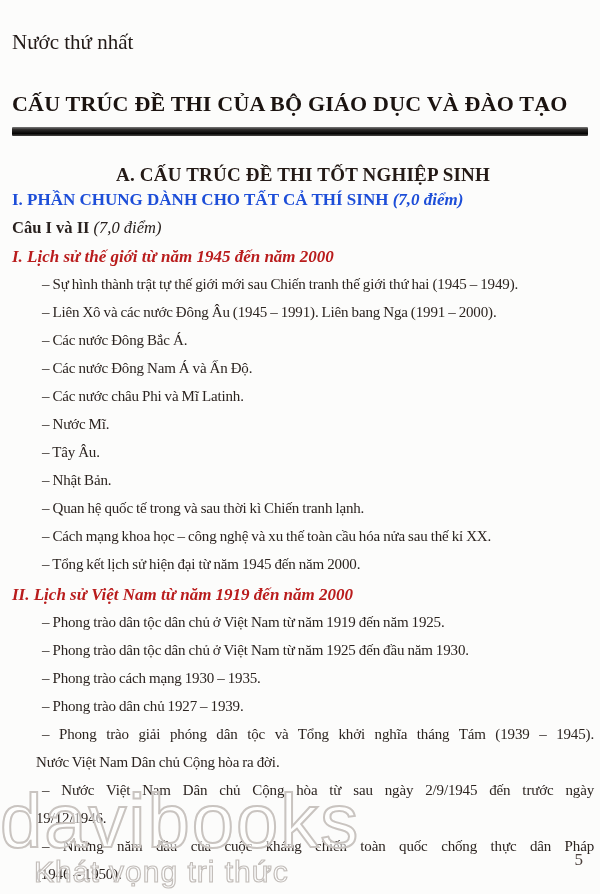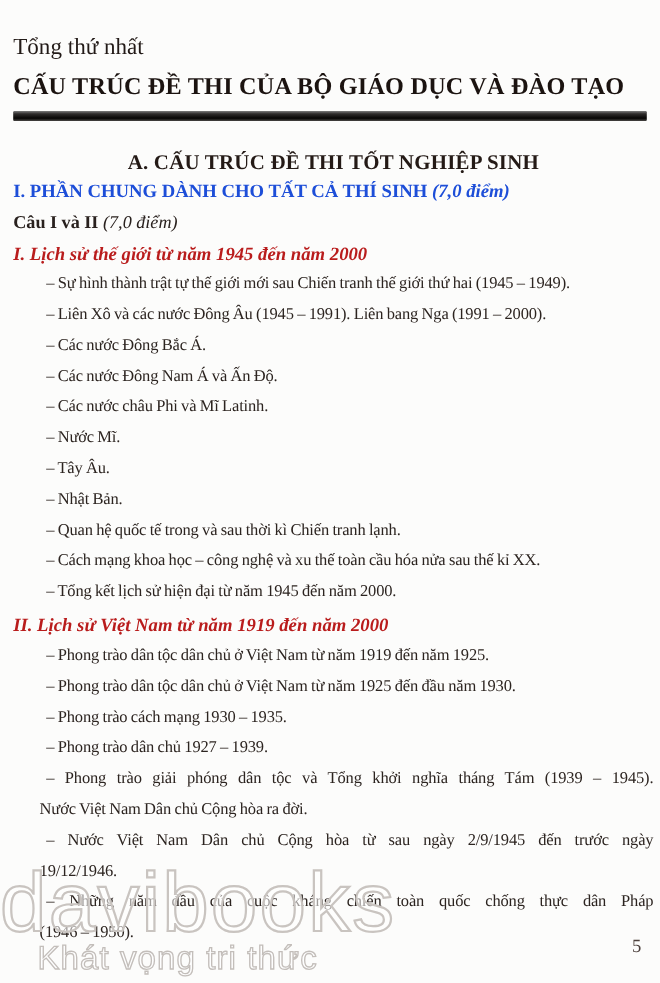--- a/index.html
+++ b/index.html
@@ -12,21 +12,21 @@
     font-family:"Liberation Serif","DejaVu Serif",serif;
     color:#29211e;
     box-sizing:border-box;
     padding:30px 6px 0 12px;
   }
   .content{position:relative;z-index:1;}
   .part-label{
     font-size:21px;line-height:24px;color:#221a17;
   }
   .book-title{
-    margin-top:10px;
+    margin-top:36px;
     font-size:22px;line-height:28px;font-weight:bold;
     color:#1b1310;letter-spacing:0.2px;white-space:nowrap;
   }
   .title-rule{
     margin:9px 6px 0 0;height:9px;
     background:linear-gradient(180deg,#7a7a7a 0%,#2e2c2b 28%,#060504 72%,#484644 100%);
     border-radius:1px;
   }
   .subtitle{
     margin-top:26px;text-align:center;
@@ -75,21 +75,21 @@
     position:absolute;z-index:1;right:17px;top:850px;
     font-size:17px;color:#4c403c;
   }
 </style>
 </head>
 <body>
 
 <div class="page">
   <div class="content">
 
-    <div class="part-label">Tổng thứ nhất</div>
+    <div class="part-label">Nước thứ nhất</div>
 
     <div class="book-title">CẤU TRÚC ĐỀ THI CỦA BỘ GIÁO DỤC VÀ ĐÀO TẠO</div>
 
     <div class="title-rule"></div>
 
     <div class="subtitle">A. CẤU TRÚC ĐỀ THI TỐT NGHIỆP SINH</div>
 
     <div class="h-common"><span>I. PHẦN CHUNG DÀNH CHO TẤT CẢ THÍ SINH</span>&nbsp;<span class="pts">(7,0 điểm)</span></div>
 
     <div class="h-cau"><span class="b">Câu I và II</span>&nbsp;<span class="pts">(7,0 điểm)</span></div>

